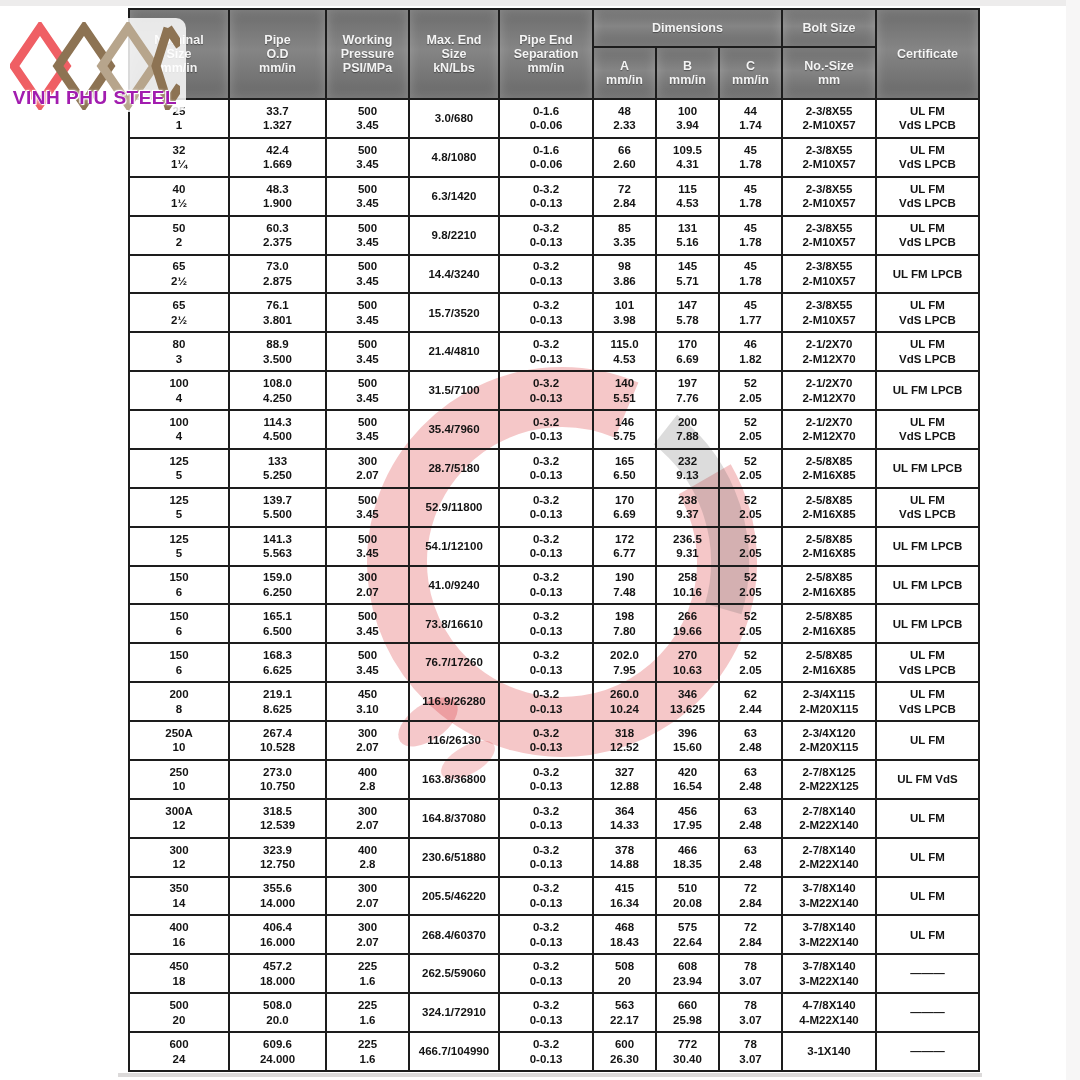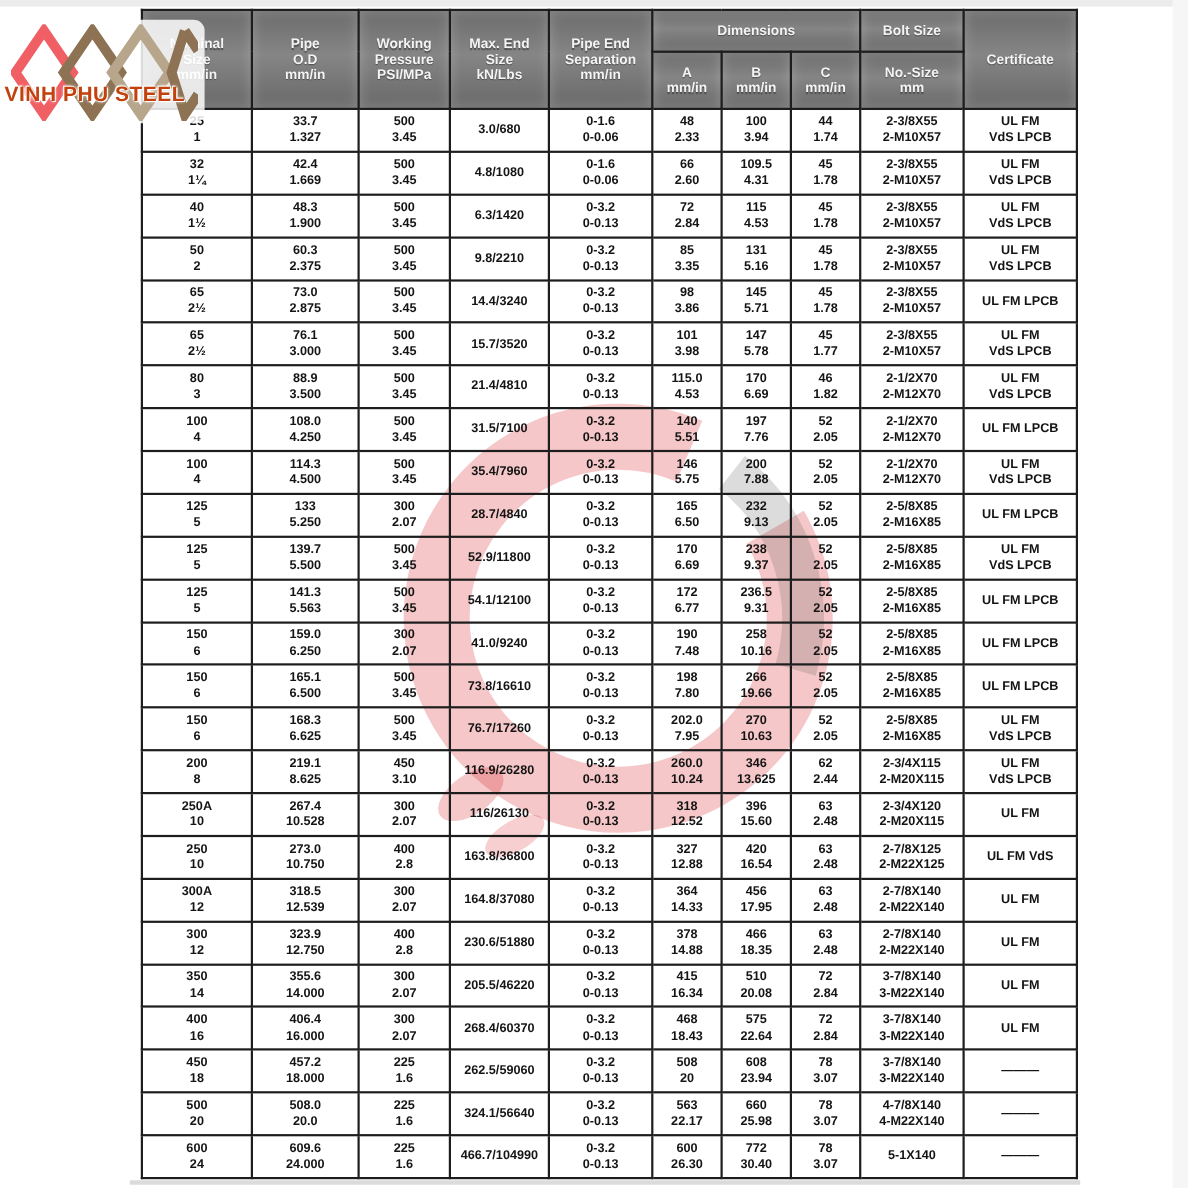--- a/index.html
+++ b/index.html
@@ -36,22 +36,22 @@
   
   .watermark{position:absolute;left:350px;top:330px;z-index:1;pointer-events:none;}
 
   
   .logo{
     position:absolute;left:4px;top:18px;width:182px;height:94px;z-index:5;
     background:rgba(255,255,255,.84);border-radius:10px;
   }
   .logo svg{position:absolute;left:6px;top:4px;}
   .logo .brand-text{
-    position:absolute;left:0;top:58px;width:100%;
-    font-size:19px;font-weight:bold;letter-spacing:.5px;color:#c2410c;
+    position:absolute;left:0;top:69px;width:100%;text-align:center;
+    font-size:19px;font-weight:bold;letter-spacing:.5px;color:#a21caf;
     text-shadow:0 0 3px #fff,0 0 3px #fff,1px 1px 0 #fff,-1px -1px 0 #fff;
     font-style:normal;
   }
 </style>
 </head>
 <body>
 
 <div class="top-strip"></div>
 <div class="right-strip"></div>
 <div class="bottom-shadow"></div>
@@ -212,21 +212,21 @@
         <td>45
 1.78</td>
         <td>2-3/8X55
 2-M10X57</td>
         <td>UL FM LPCB</td>
       </tr>
       <tr>
         <td>65
 2½</td>
         <td>76.1
-3.000</td>
+3.801</td>
         <td>500
 3.45</td>
         <td>15.7/3520</td>
         <td>0-3.2
 0-0.13</td>
         <td>101
 3.98</td>
         <td>147
 5.78</td>
         <td>45
@@ -298,21 +298,21 @@
         <td>UL FM
 VdS LPCB</td>
       </tr>
       <tr>
         <td>125
 5</td>
         <td>133
 5.250</td>
         <td>300
 2.07</td>
-        <td>28.7/4840</td>
+        <td>28.7/5180</td>
         <td>0-3.2
 0-0.13</td>
         <td>165
 6.50</td>
         <td>232
 9.13</td>
         <td>52
 2.05</td>
         <td>2-5/8X85
 2-M16X85</td>
@@ -581,21 +581,21 @@
 3-M22X140</td>
         <td>———</td>
       </tr>
       <tr>
         <td>500
 20</td>
         <td>508.0
 20.0</td>
         <td>225
 1.6</td>
-        <td>324.1/56640</td>
+        <td>324.1/72910</td>
         <td>0-3.2
 0-0.13</td>
         <td>563
 22.17</td>
         <td>660
 25.98</td>
         <td>78
 3.07</td>
         <td>4-7/8X140
 4-M22X140</td>
@@ -610,21 +610,21 @@
 1.6</td>
         <td>466.7/104990</td>
         <td>0-3.2
 0-0.13</td>
         <td>600
 26.30</td>
         <td>772
 30.40</td>
         <td>78
 3.07</td>
-        <td>5-1X140</td>
+        <td>3-1X140</td>
         <td>———</td>
       </tr>
     </tbody>
 </table>
 
 <div class="logo">
   <svg width="170" height="88" viewBox="0 0 170 88">
     <path d="M30 6 L56 44 L30 82 L4 44 Z" fill="none" stroke="#ef5f64" stroke-width="9"></path>
     <path d="M74 6 L100 44 L74 82 L48 44 Z" fill="none" stroke="#8d7353" stroke-width="9"></path>
     <path d="M118 6 L144 44 L118 82 L92 44 Z" fill="none" stroke="#b7a58c" stroke-width="9"></path>

